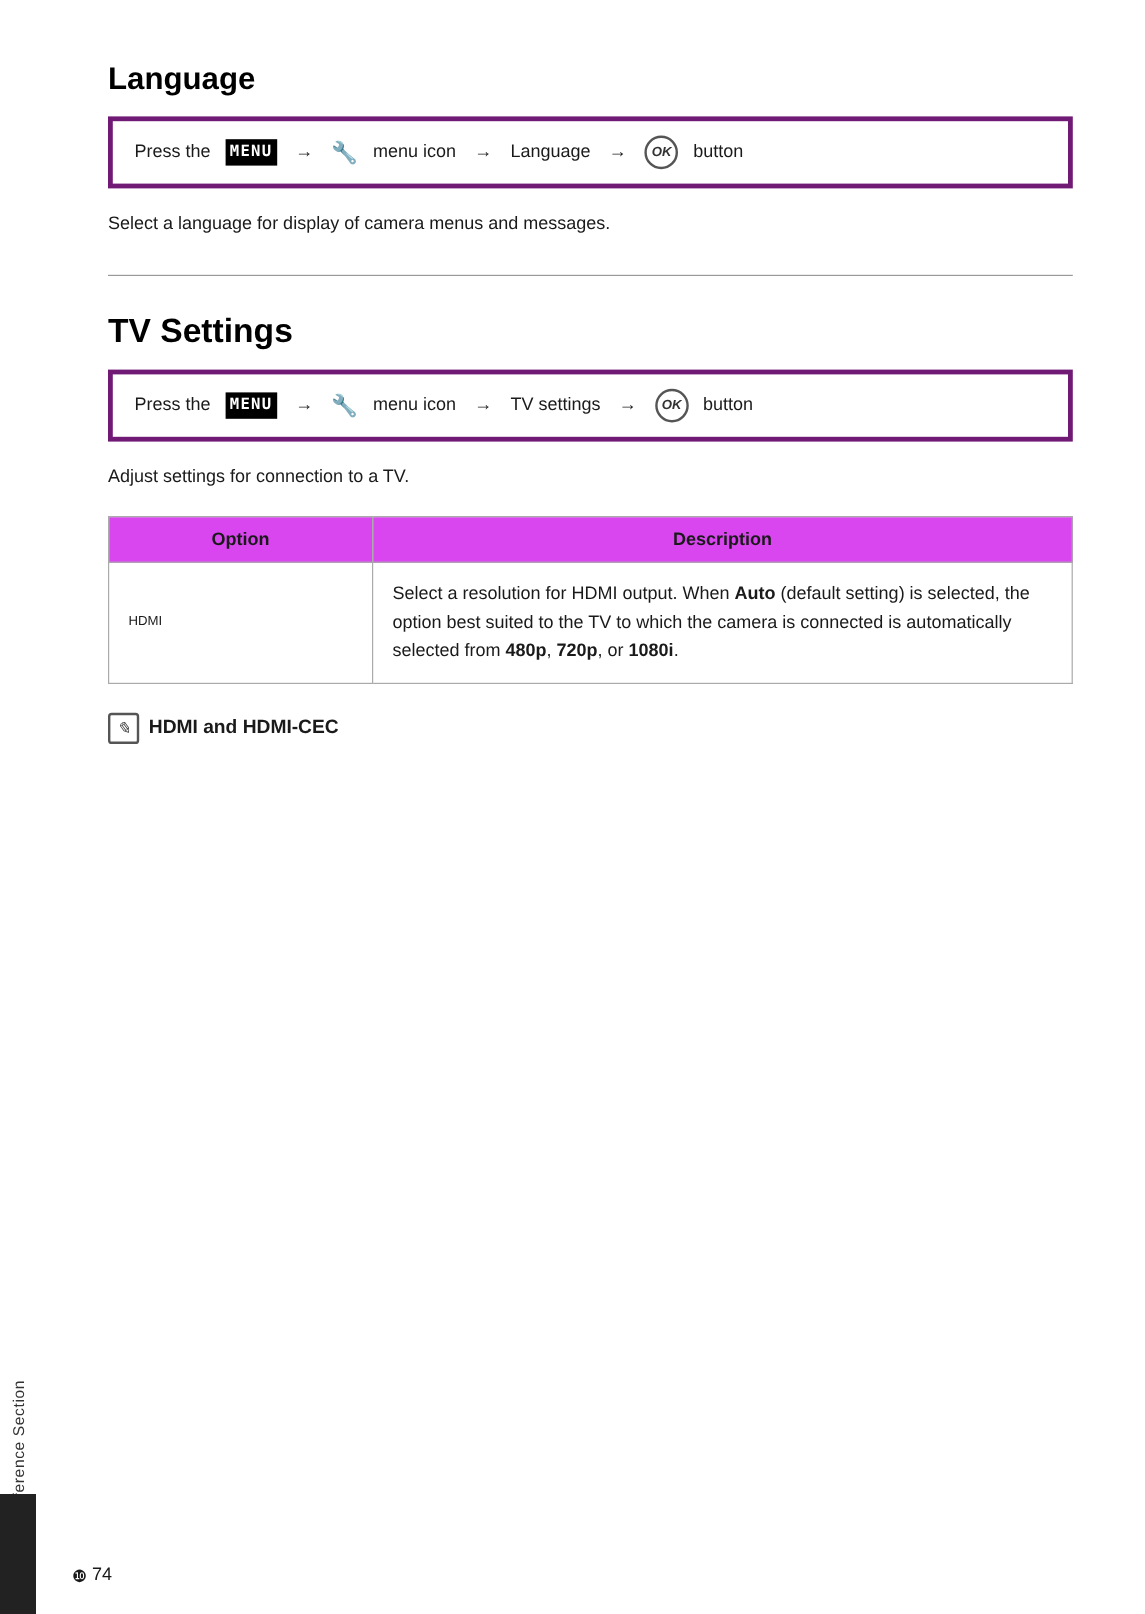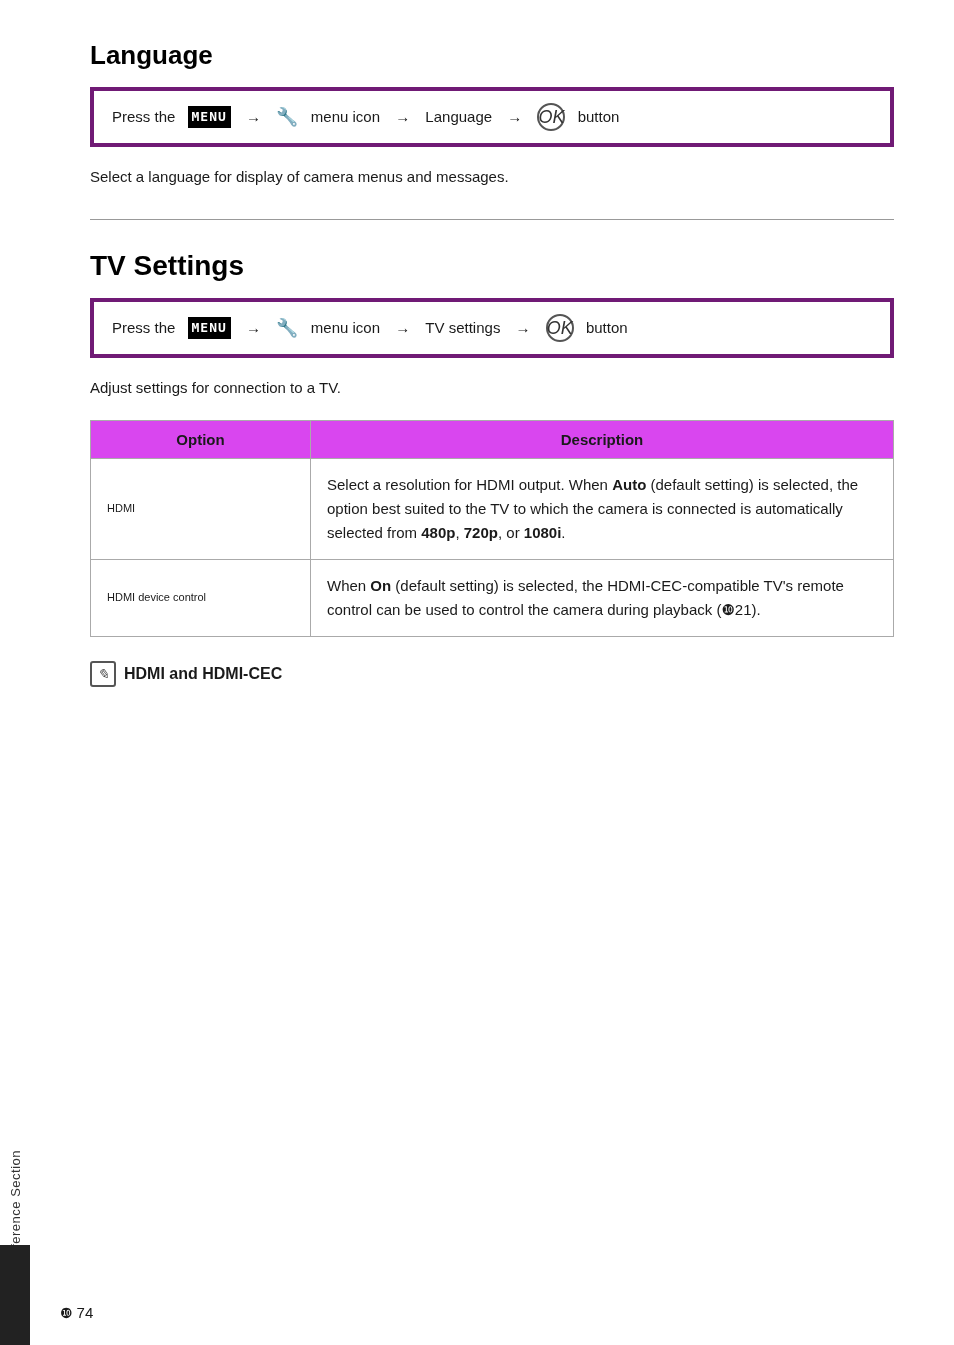--- a/index.html
+++ b/index.html
@@ -12,21 +12,21 @@
       font-family: 'Arial', sans-serif;
       font-size: 15px;
       color: #1a1a1a;
       background: #ffffff;
       width: 954px;
       min-height: 1345px;
       position: relative;
     }
 
     .page-content {
-      padding: 40px 60px 80px 60px;
+      padding: 50px 60px 80px 60px;
       margin-left: 30px;
     }
 
     
     .section-title {
       font-size: 26px;
       font-weight: bold;
       margin-bottom: 16px;
       color: #000;
     }
@@ -58,22 +58,22 @@
     }
 
     .ok-btn {
       display: inline-flex;
       align-items: center;
       justify-content: center;
       width: 28px;
       height: 28px;
       border-radius: 50%;
       border: 2px solid #555;
-      font-weight: normal;
-      font-size: 18px;
+      font-weight: bold;
+      font-size: 11px;
       color: #333;
       font-style: italic;
     }
 
     .arrow {
       font-size: 15px;
       margin: 0 3px;
     }
 
     .wrench-icon {
@@ -284,26 +284,20 @@
         <th class="desc-col">Description</th>
       </tr>
     </thead>
     <tbody>
       <tr>
         <td class="option-cell">HDMI</td>
         <td>
           Select a resolution for HDMI output. When <strong>Auto</strong> (default setting) is selected, the option best suited to the TV to which the camera is connected is automatically selected from <strong>480p</strong>, <strong>720p</strong>, or <strong>1080i</strong>.
         </td>
       </tr>
-      <tr>
-        <td class="option-cell">HDMI device control</td>
-        <td>
-          When <strong>On</strong> (default setting) is selected, the HDMI-CEC-compatible TV's remote control can be used to control the camera during playback (❿21).
-        </td>
-      </tr>
     </tbody>
   </table>
 
   <div class="note-section">
     <div class="note-header">
       <div class="note-icon">✎</div>
       <span class="note-title">HDMI and HDMI-CEC</span>
     </div>
   </div>
 

